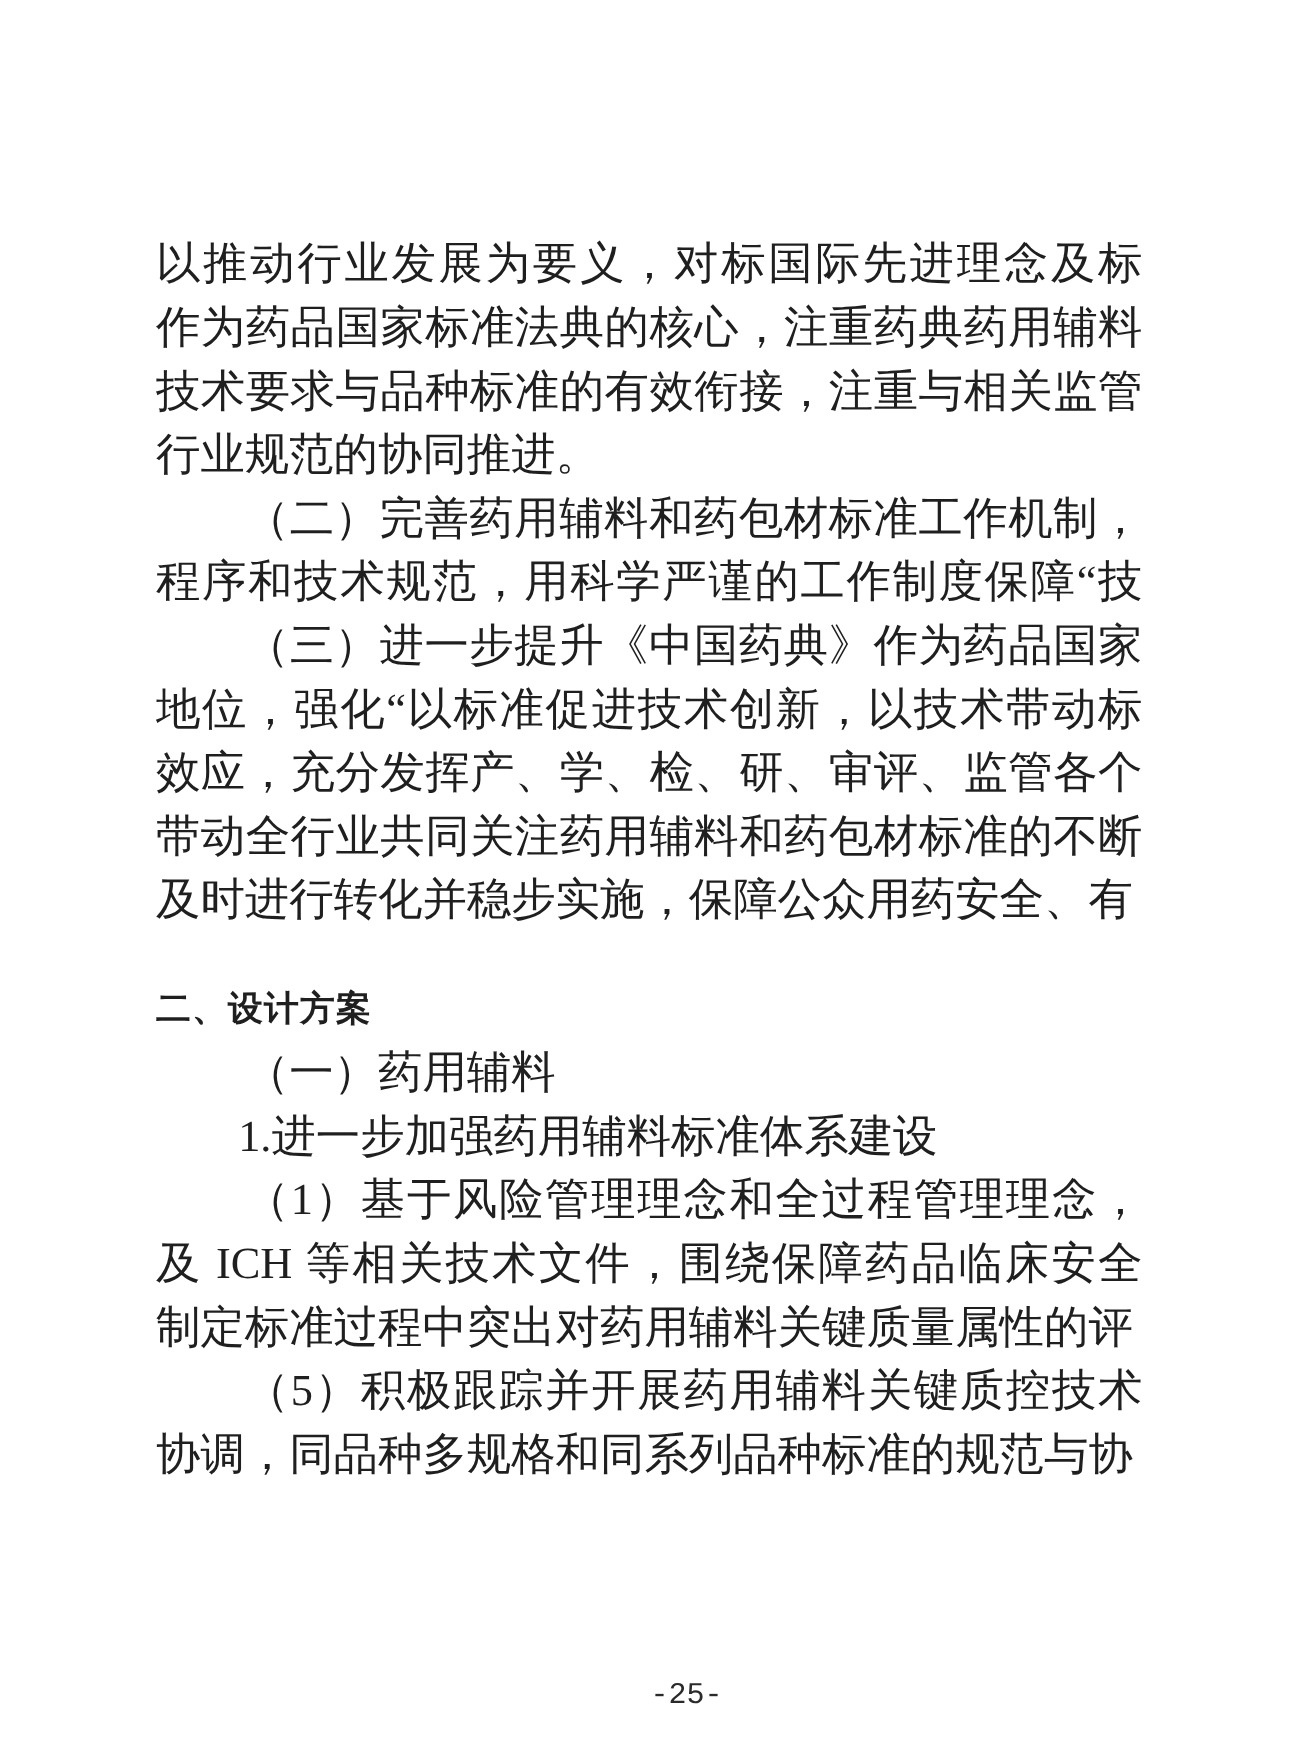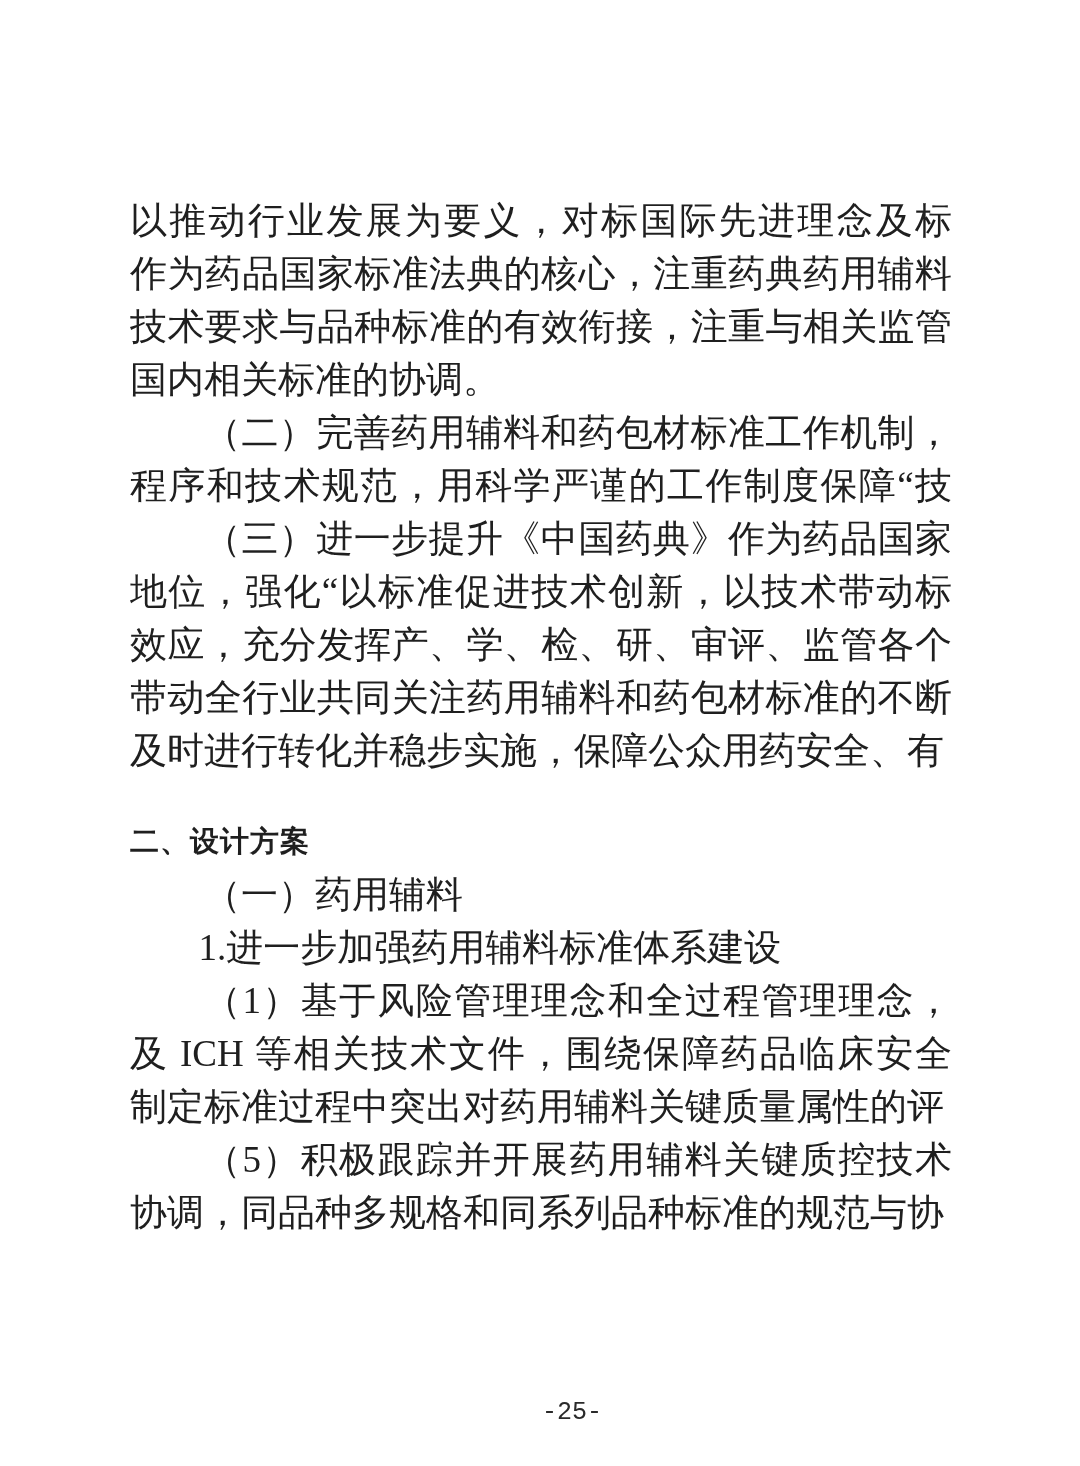--- a/index.html
+++ b/index.html
@@ -54,21 +54,21 @@
 </style>
 </head>
 <body>
 
 <div class="page">
   <div class="content">
 
     <div class="line fill">以推动行业发展为要义，对标国际先进理念及标准，加强我国药用</div>
     <div class="line fill">作为药品国家标准法典的核心，注重药典药用辅料和药包材通用</div>
     <div class="line fill">技术要求与品种标准的有效衔接，注重与相关监管法规、技术文件、</div>
-    <div class="line">国内相关标准的协调。</div>
+    <div class="line">行业规范的协同推进。</div>
 
     <div class="line ind2 fill">（二）完善药用辅料和药包材标准工作机制，制定配套的工作</div>
     <div class="line fill">程序和技术规范，用科学严谨的工作制度保障“技术文件”的制定。</div>
 
     <div class="line ind2 fill">（三）进一步提升《中国药典》作为药品国家标准法典的核心</div>
     <div class="line fill">地位，强化“以标准促进技术创新，以技术带动标准进步”的共生</div>
     <div class="line fill">效应，充分发挥产、学、检、研、审评、监管各个层面的技术优势，</div>
     <div class="line fill">带动全行业共同关注药用辅料和药包材标准的不断完善，助力我国</div>
     <div class="line">及时进行转化并稳步实施，保障公众用药安全、有效、可及。</div>
 

